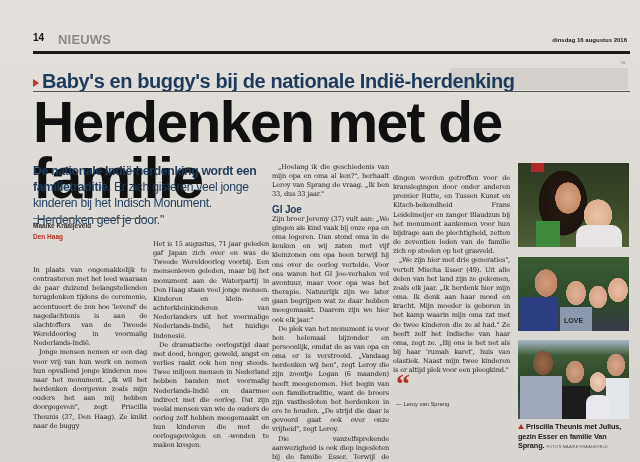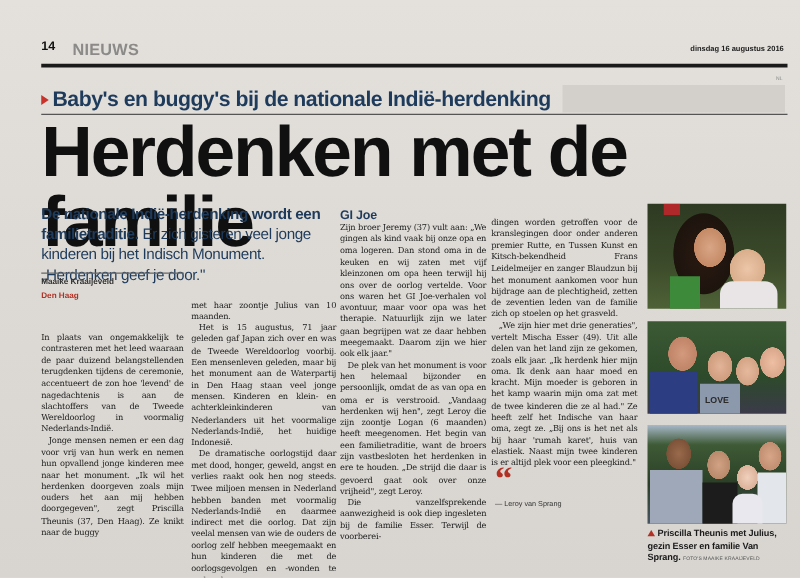--- a/index.html
+++ b/index.html
@@ -35,21 +35,21 @@
     .rule-heavy {
       position: absolute; left: 33px; right: 10px; top: 51px; height: 3px; background: #1a1a1a;
     }
     .nl-mark {
       position: absolute; right: 14px; top: 60px; font-size: 4px; color: #888;
       font-family: "Liberation Sans", sans-serif;
     }
     .kicker {
       position: absolute; left: 33px; top: 70px;
       font-family: "Liberation Sans", sans-serif; font-weight: bold;
-      font-size: 17px; color: #1e3b5c; letter-spacing: -0.4px;
+      font-size: 20px; color: #1e3b5c; letter-spacing: -0.4px;
     }
     .kicker-arrow {
       display: inline-block; width: 0; height: 0;
       border-top: 4px solid transparent; border-bottom: 4px solid transparent;
       border-left: 6px solid #c8322a; margin-right: 3px; vertical-align: 1px;
     }
     .kicker-bg {
       position: absolute; left: 450px; top: 68px; right: 12px; height: 22px;
       background: #d3d0cb;
     }
@@ -202,26 +202,26 @@
   <div class="byline-rule"></div>
   <div class="byline">Maaike Kraaijeveld</div>
   <div class="dateline">Den Haag</div>
 
   <div class="col col1">
     <p>In plaats van ongemakkelijk te contrasteren met het leed waaraan de paar duizend belangstellenden terugdenken tijdens de ceremonie, accentueert de zon hoe 'levend' de nagedachtenis is aan de slachtoffers van de Tweede Wereldoorlog in voormalig Nederlands-Indië.</p>
     <p>Jonge mensen nemen er een dag voor vrij van hun werk en nemen hun opvallend jonge kinderen mee naar het monument. „Ik wil het herdenken doorgeven zoals mijn ouders het aan mij hebben doorgegeven", zegt Priscilla Theunis (37, Den Haag). Ze knikt naar de buggy</p>
   </div>
 
   <div class="col col2">
-    <p>met haar zoontje Julius van 10 maanden.</p>
     <p>Het is 15 augustus, 71 jaar geleden gaf Japan zich over en was de Tweede Wereldoorlog voorbij. Een mensenleven geleden, maar bij het monument aan de Waterpartij in Den Haag staan veel jonge mensen. Kinderen en klein- en achterkleinkinderen van Nederlanders uit het voormalige Nederlands-Indië, het huidige Indonesië.</p>
     <p>De dramatische oorlogstijd daar met dood, honger, geweld, angst en verlies raakt ook hen nog steeds. Twee miljoen mensen in Nederland hebben banden met voormalig Nederlands-Indië en daarmee indirect met die oorlog. Dat zijn veelal mensen van wie de ouders de oorlog zelf hebben meegemaakt en hun kinderen die met de oorlogsgevolgen en -wonden te maken kregen.</p>
   </div>
 
   <div class="col col3">
+    <p style="text-indent:6px">„Hoelang ik die geschiedenis van mijn opa en oma al ken?", herhaalt Leroy van Sprang de vraag. „Ik ben 33, dus 33 jaar."</p>
     <p class="subhead">GI Joe</p>
     <p class="noindent">Zijn broer Jeremy (37) vult aan: „We gingen als kind vaak bij onze opa en oma logeren. Dan stond oma in de keuken en wij zaten met vijf kleinzonen om opa heen terwijl hij ons over de oorlog vertelde. Voor ons waren het GI Joe-verhalen vol avontuur, maar voor opa was het therapie. Natuurlijk zijn we later gaan begrijpen wat ze daar hebben meegemaakt. Daarom zijn we hier ook elk jaar."</p>
     <p>De plek van het monument is voor hen helemaal bijzonder en persoonlijk, omdat de as van opa en oma er is verstrooid. „Vandaag herdenken wij hen", zegt Leroy die zijn zoontje Logan (6 maanden) heeft meegenomen. Het begin van een familietraditie, want de broers zijn vastbesloten het herdenken in ere te houden. „De strijd die daar is gevoerd gaat ook over onze vrijheid", zegt Leroy.</p>
     <p>Die vanzelfsprekende aanwezigheid is ook diep ingesleten bij de familie Esser. Terwijl de voorberei-</p>
   </div>
 
   <div class="col col4">
     <p>dingen worden getroffen voor de kranslegingen door onder anderen premier Rutte, en Tussen Kunst en Kitsch-bekendheid Frans Leidelmeijer en zanger Blaudzun bij het monument aankomen voor hun bijdrage aan de plechtigheid, zetten de zeventien leden van de familie zich op stoelen op het grasveld.</p>
     <p>„We zijn hier met drie generaties", vertelt Mischa Esser (49). Uit alle delen van het land zijn ze gekomen, zoals elk jaar. „Ik herdenk hier mijn oma. Ik denk aan haar moed en kracht. Mijn moeder is geboren in het kamp waarin mijn oma zat met de twee kinderen die ze al had." Ze heeft zelf het Indische van haar oma, zegt ze. „Bij ons is het net als bij haar 'rumah karet', huis van elastiek. Naast mijn twee kinderen is er altijd plek voor een pleegkind."</p>
   </div>

